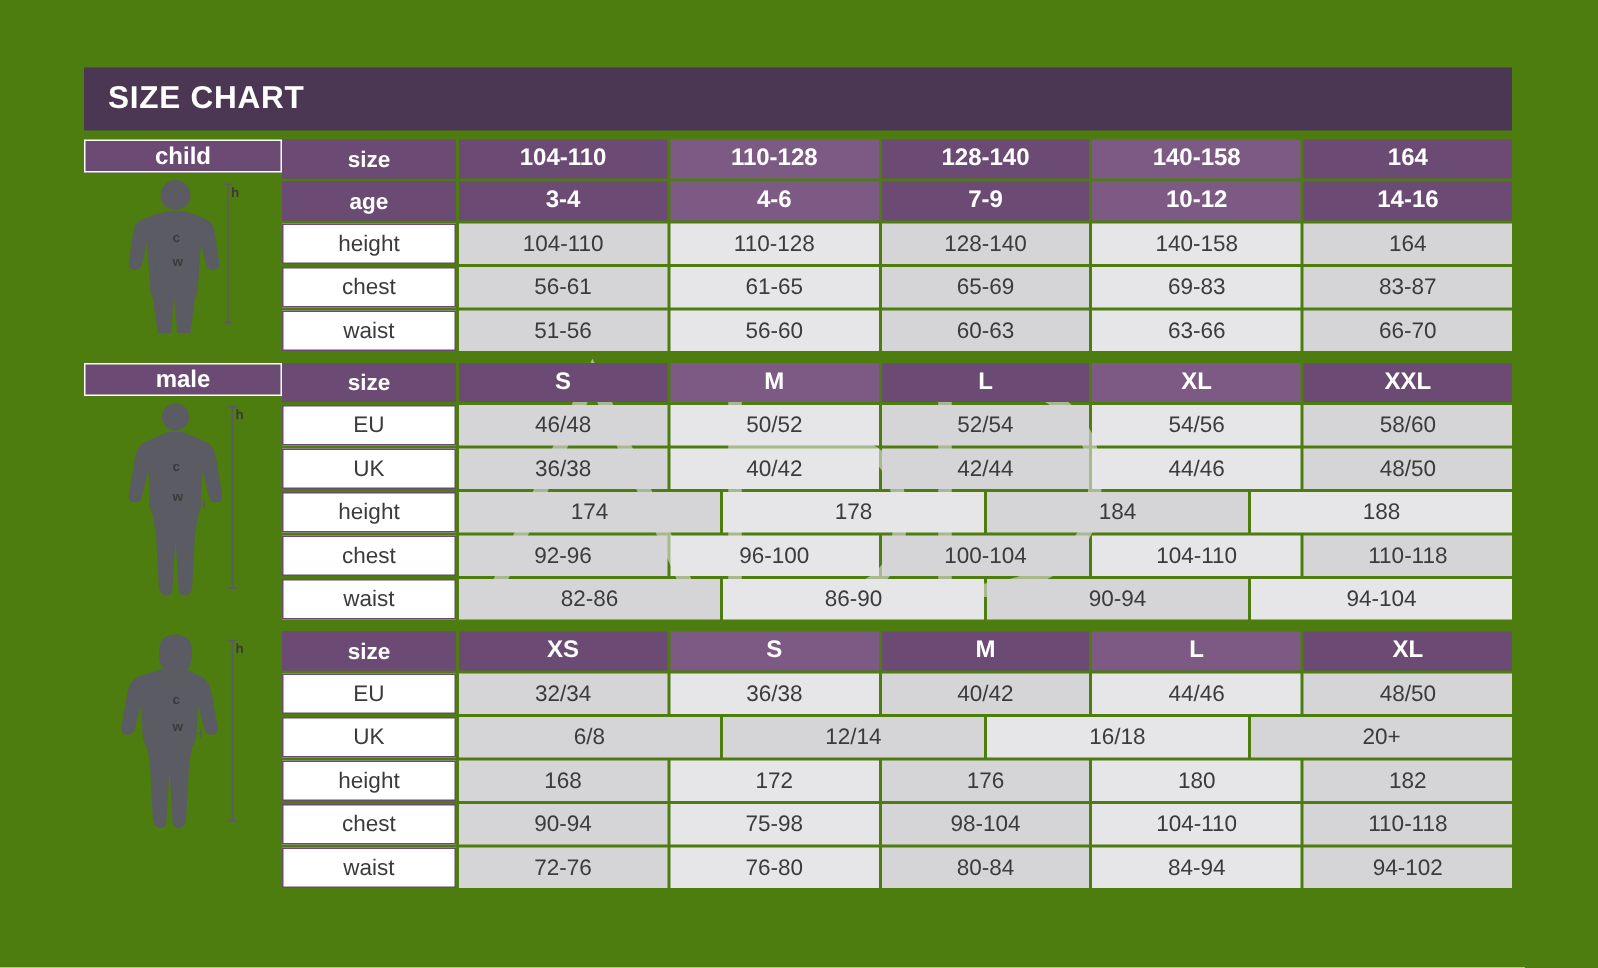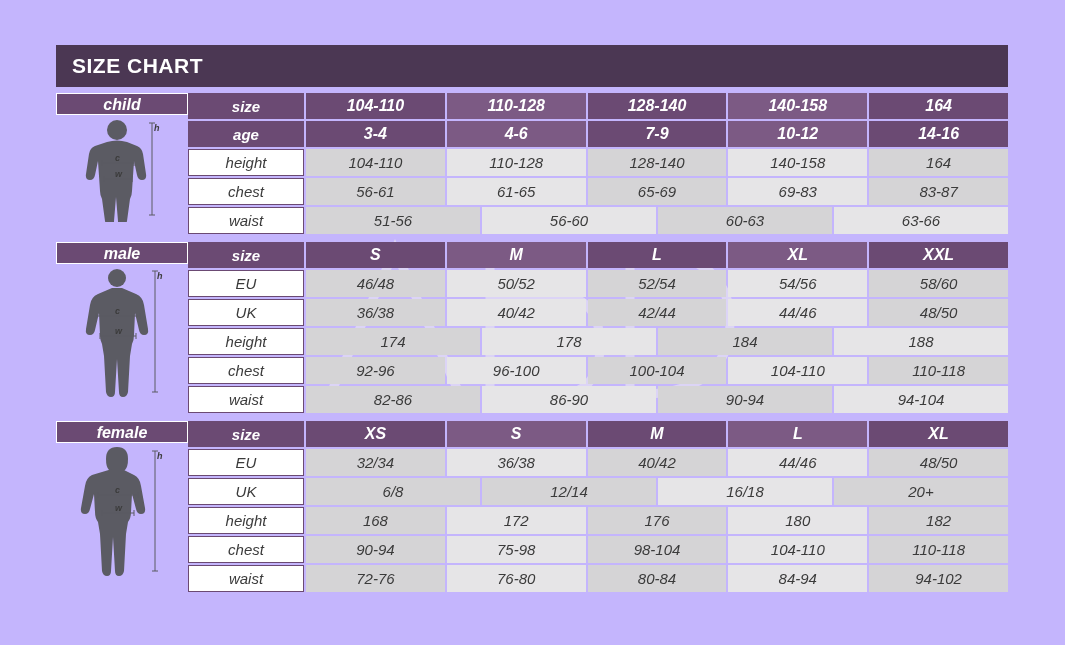--- a/index.html
+++ b/index.html
@@ -13,21 +13,21 @@
     height: 645px;
     position: relative;
     overflow: hidden;
   }
 
   .page {
     position: absolute;
     left: 0; top: 0;
     width: 1065px;
     height: 645px;
-    background: #c4b5fd;
+    background: #4d7c0f;
   }
 
   
   .watermark {
     position: absolute;
     left: 300px;
     top: 225px;
     width: 470px;
     height: 190px;
     pointer-events: none;
@@ -54,21 +54,20 @@
     color: #ffffff;
     font-size: 21px;
     font-weight: bold;
     letter-spacing: 0.5px;
   }
 
   
   .section {
     display: flex;
     align-items: flex-start;
-    font-style: italic;
   }
   .figure-col {
     width: 132px;
     flex: 0 0 132px;
     box-sizing: border-box;
   }
   .grid-col {
     flex: 1 1 auto;
   }
 
@@ -228,20 +227,21 @@
           <div class="cell val alt">69-83</div>
           <div class="cell val">83-87</div>
         </div>
 
         <div class="row">
           <div class="cell label">waist</div>
           <div class="cell val">51-56</div>
           <div class="cell val alt">56-60</div>
           <div class="cell val">60-63</div>
           <div class="cell val alt">63-66</div>
+          <div class="cell val">66-70</div>
         </div>
 
       </div>
     </div>
 
     <div class="spacer"></div>
 
     <div class="section">
       <div class="figure-col">
         <div class="cat-header">male</div>
@@ -319,21 +319,20 @@
           <div class="cell val alt">94-104</div>
         </div>
 
       </div>
     </div>
 
     <div class="spacer"></div>
 
     <div class="section">
       <div class="figure-col">
-        <div class="cat-header">female</div>
         <div class="figure-box">
           <svg class="person" width="120" height="132" viewBox="0 0 120 132" xmlns="http://www.w3.org/2000/svg">
             <g fill="#5b5b63">
               <path d="M55 2 q11 0 11 12 q0 8 -3 11 q-2 2 -8 2 q-6 0 -8 -2 q-3 -3 -3 -11 q0 -12 11 -12 z"></path>
               <path d="M50 24 h10 l12 6 q6 3 7 11 l4 22 q1 6 -4 6 q-4 0 -5 -5 l-4 -15 l-1 18 q0 6 -3 10 l-2 12 l-2 37 q-1 5 -5 5 q-4 0 -4 -5 l-2 -34 l-2 34 q0 5 -4 5 q-4 0 -5 -5 l-2 -37 l-2 -12 q-3 -4 -3 -10 l-1 -18 l-4 15 q-1 5 -5 5 q-5 0 -4 -6 l4 -22 q1 -8 7 -11 z"></path>
             </g>
             <g stroke="#5b5b63" stroke-width="1" fill="none">
               <path d="M93 6 L93 126"></path>
               <path d="M90 6 L96 6 M90 126 L96 126"></path>
               <path d="M36 50 L76 50"></path>

